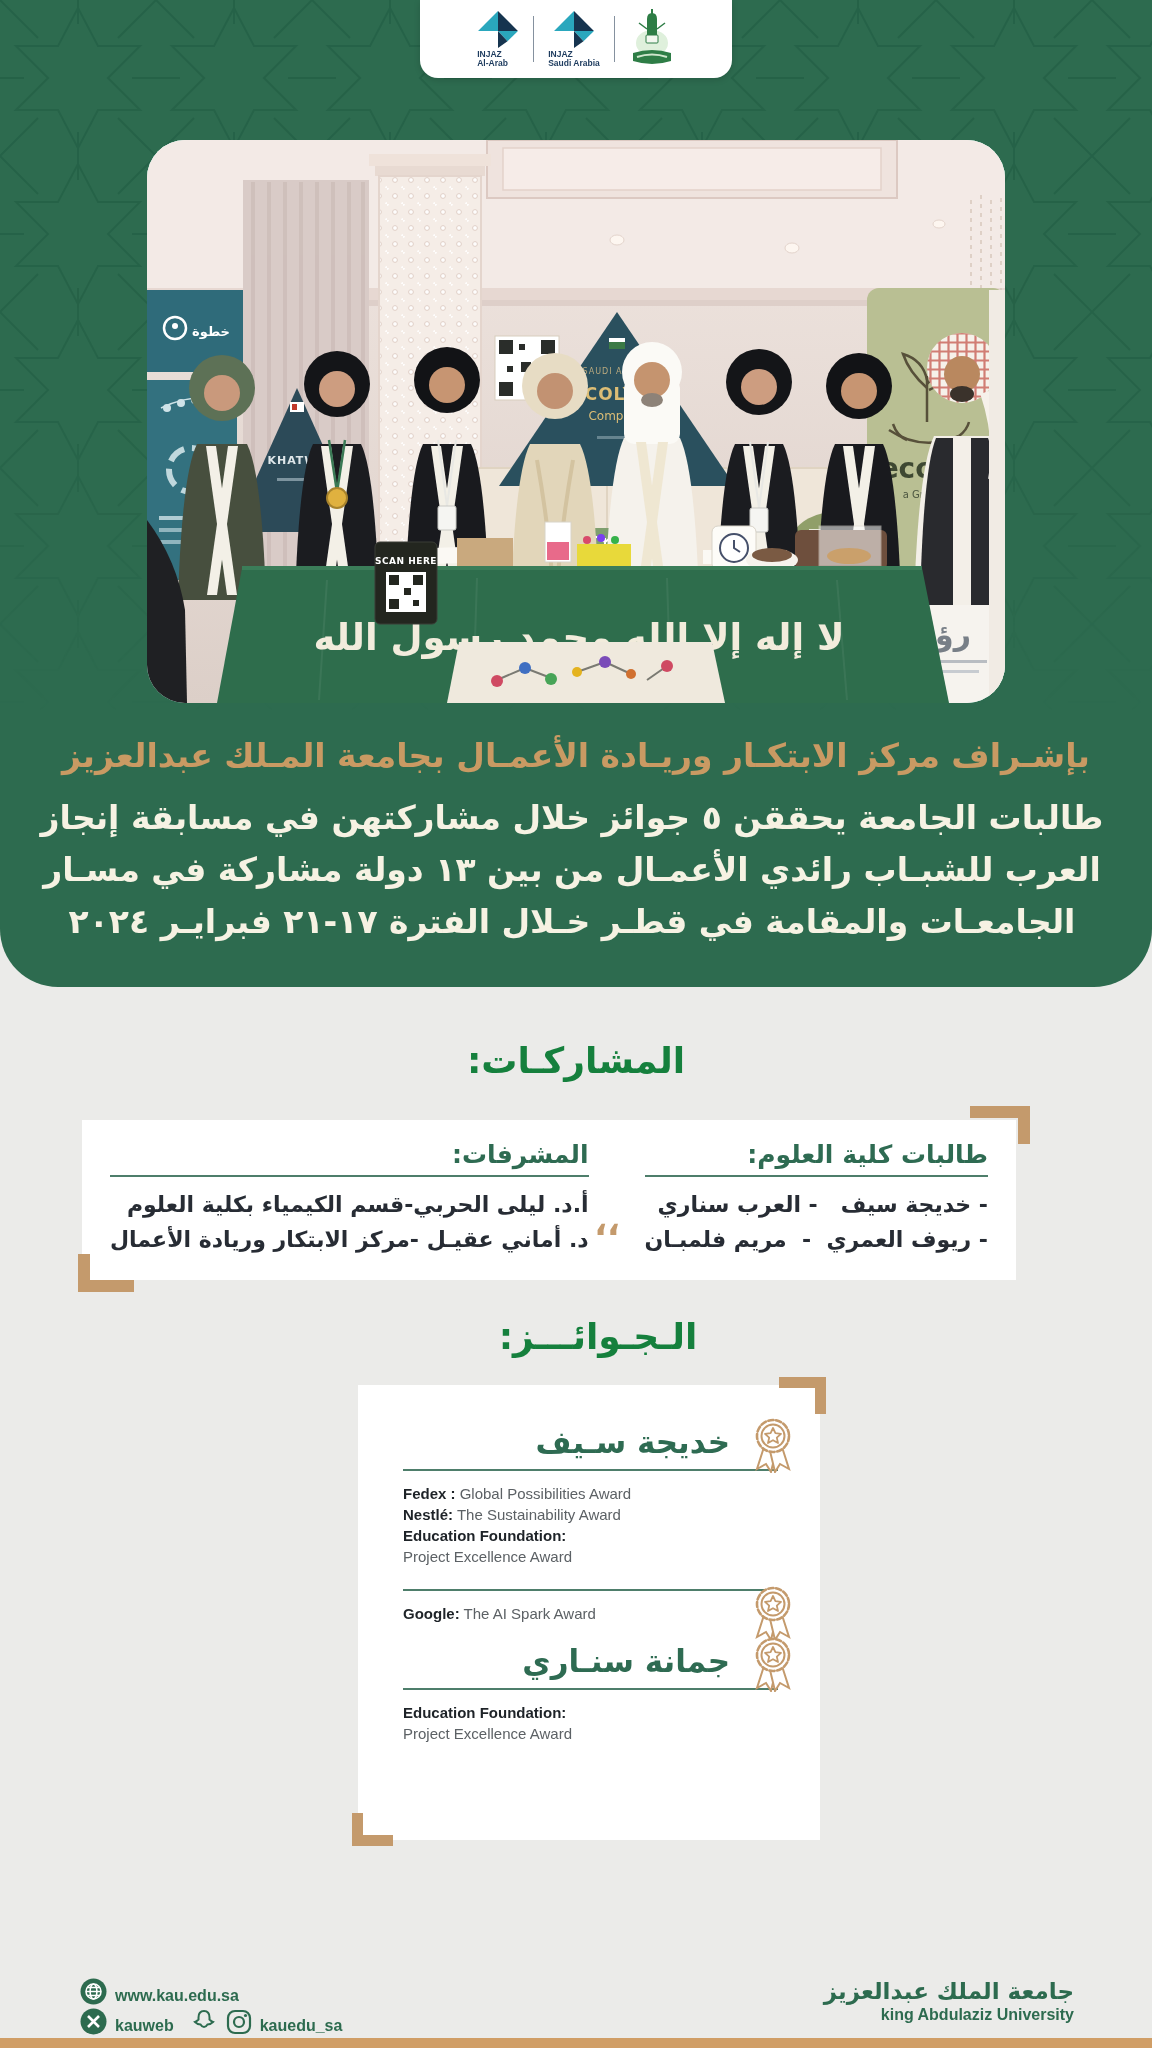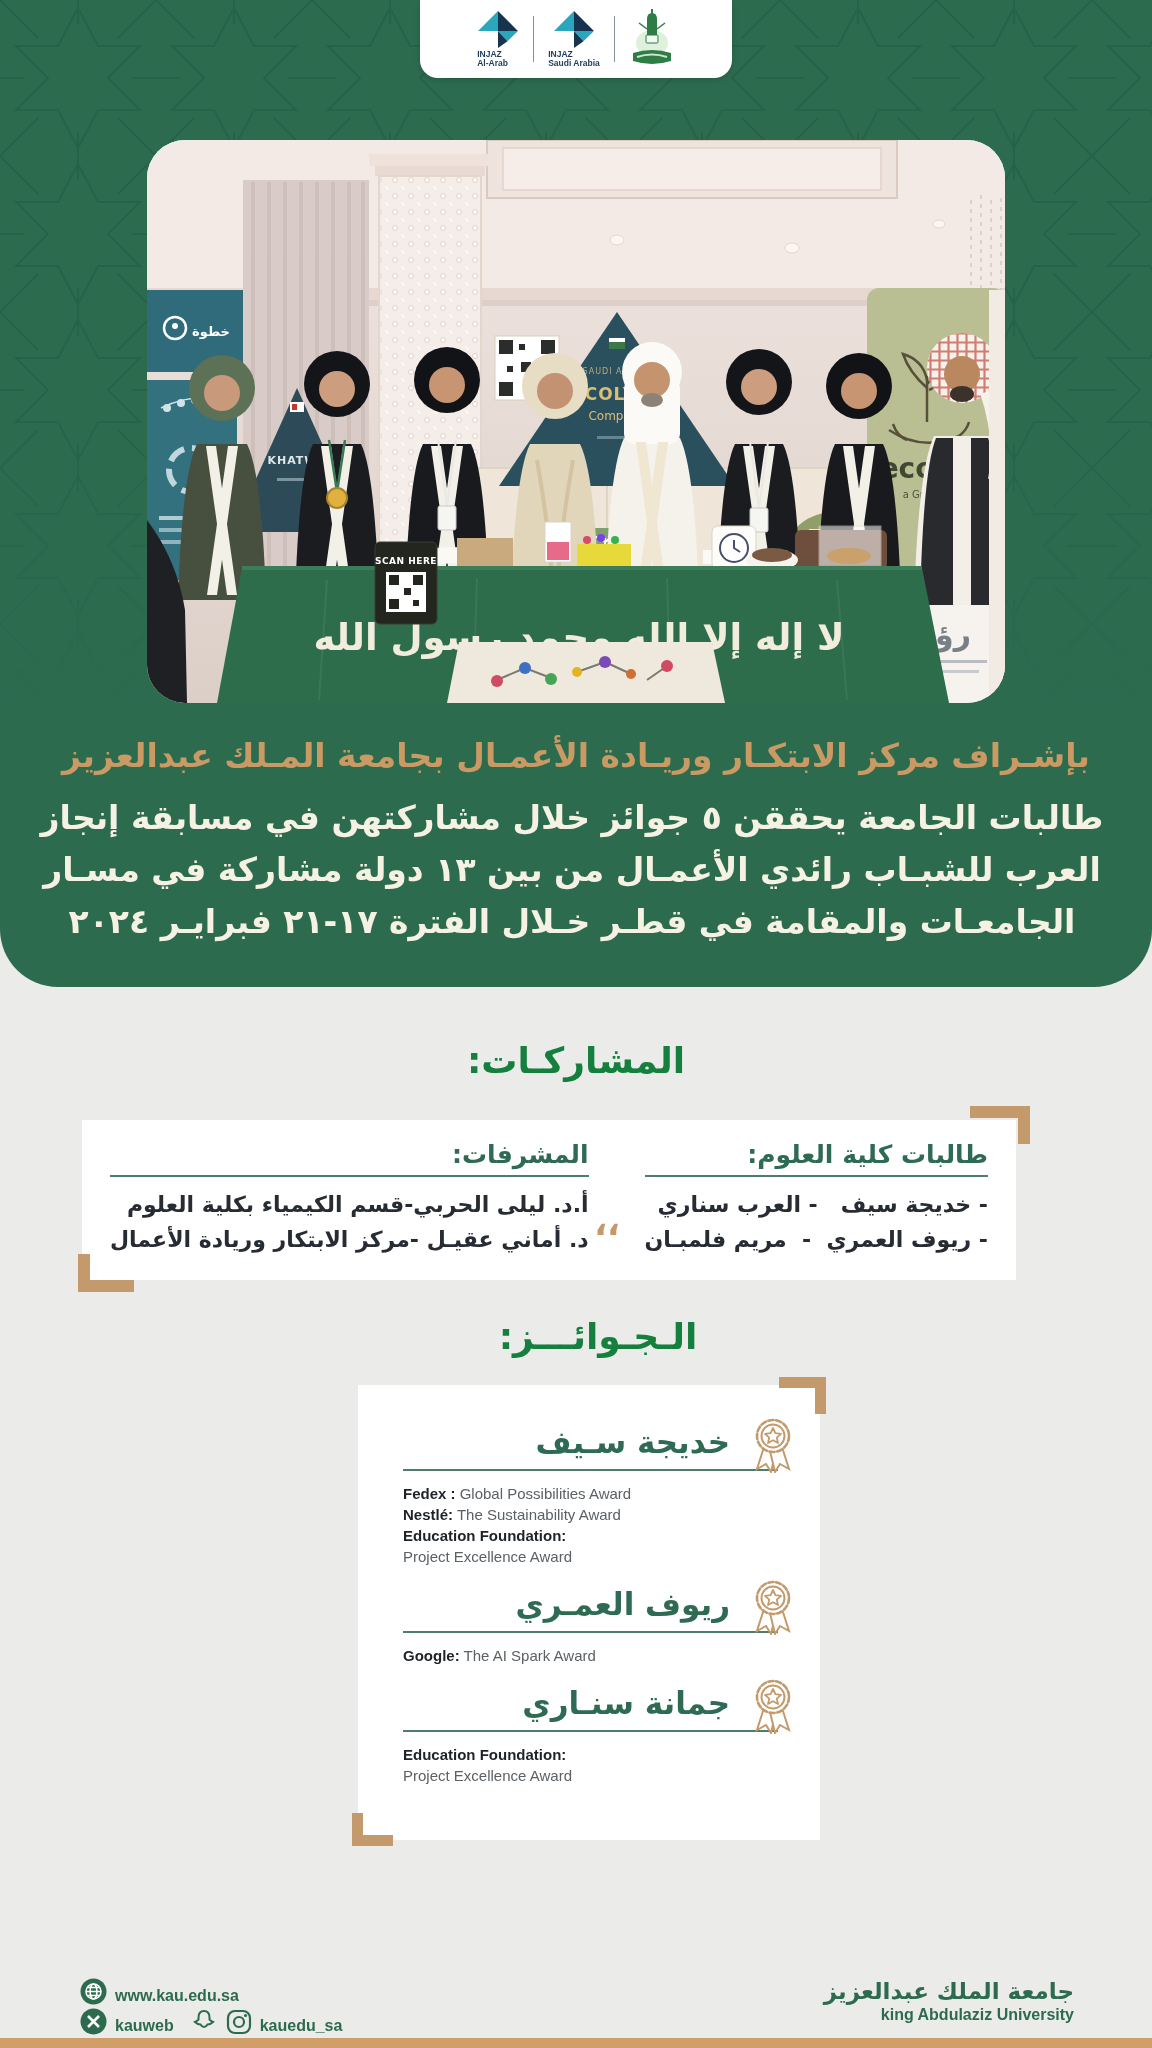--- a/index.html
+++ b/index.html
@@ -439,21 +439,20 @@
       <div class="award-gap"></div>
 
       <div class="award-entry">
         <svg class="medal" width="46" height="58" viewBox="0 0 46 58">
           <path d="M14 32 L7 54 L16 49 L21 57 L26 36 Z" fill="#ffffff" stroke="#c49a6c" stroke-width="2"></path>
           <path d="M32 32 L39 54 L30 49 L25 57 L20 36 Z" fill="#ffffff" stroke="#c49a6c" stroke-width="2"></path>
           <circle cx="23" cy="21" r="16" fill="#ffffff" stroke="#c49a6c" stroke-width="2.6" stroke-dasharray="5.2 2.6" stroke-linecap="round"></circle>
           <circle cx="23" cy="21" r="11.5" fill="#ffffff" stroke="#c49a6c" stroke-width="2"></circle>
           <path d="M23 13 L25.4 18.2 L31 18.8 L26.8 22.6 L28 28 L23 25.2 L18 28 L19.2 22.6 L15 18.8 L20.6 18.2 Z" fill="none" stroke="#c49a6c" stroke-width="1.8" stroke-linejoin="round"></path>
         </svg>
-        <div class="award-name">ريوف العمـري</div>
         <div class="award-underline"></div>
         <div class="award-lines">
           <div><b>Google:</b> The AI Spark Award</div>
         </div>
       </div>
 
       <div class="award-gap"></div>
 
       <div class="award-entry">
         <svg class="medal" width="46" height="58" viewBox="0 0 46 58">

